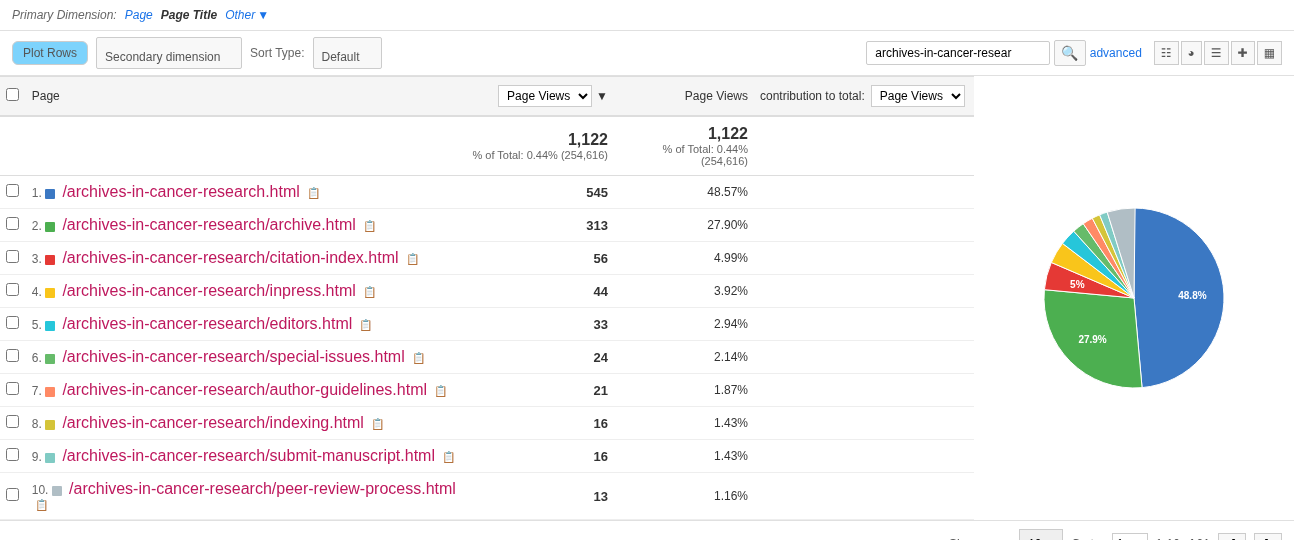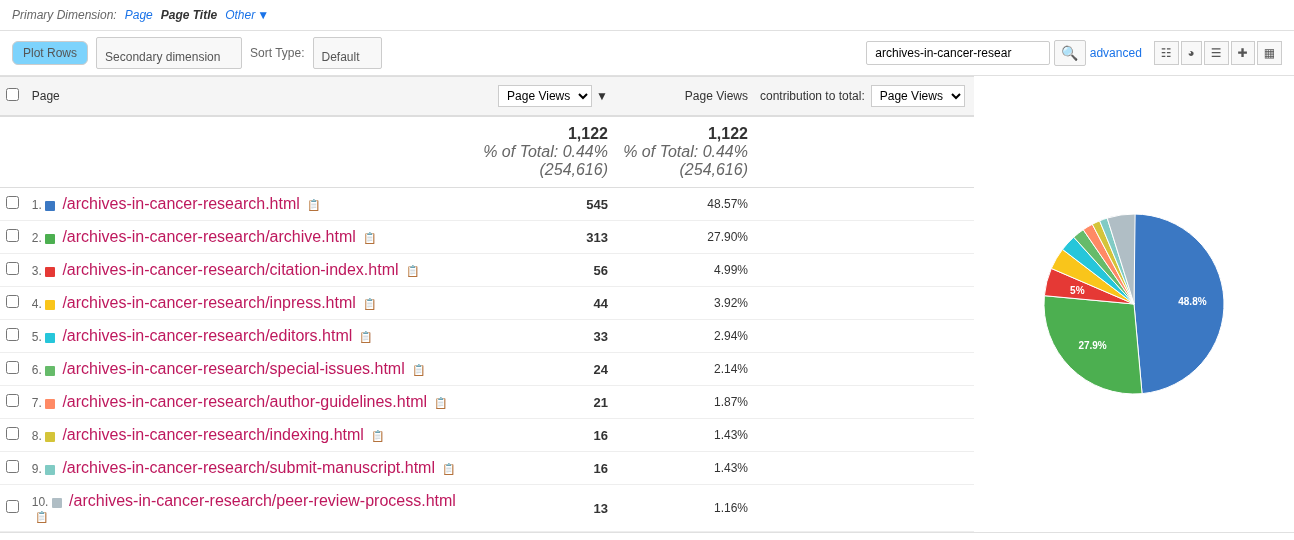--- a/index.html
+++ b/index.html
@@ -222,23 +222,22 @@
     .pie-container svg {
       width: 220px;
       height: 220px;
     }
     .totals-big {
       font-size: 16px;
       font-weight: bold;
       color: #333;
     }
     .totals-sub {
-      font-size: 16px;
+      font-size: 11px;
       color: #666;
-      font-style: italic;
     }
   </style>
 </head>
 <body>
 
 <div class="top-bar">
   <span class="primary-dim-label">Primary Dimension:</span>
   <a class="dim-link">Page</a>
   <a class="dim-link active">Page Title</a>
   <div class="dim-dropdown">

